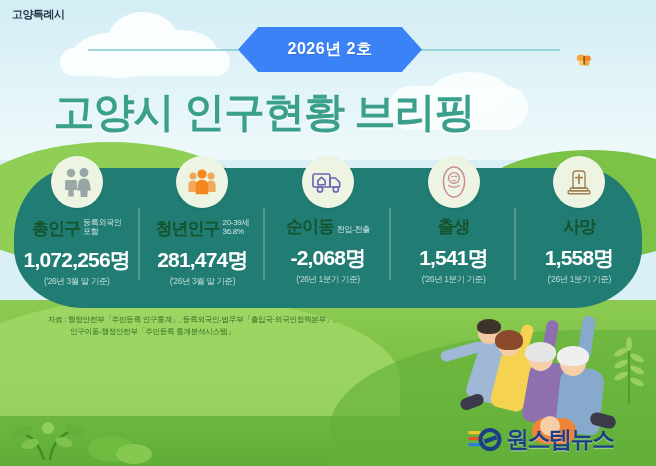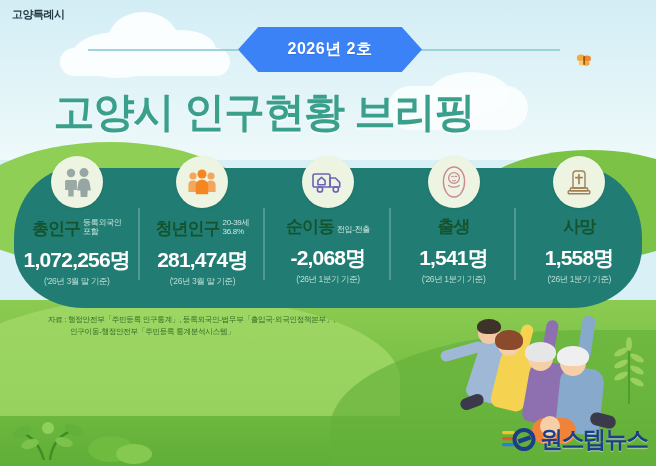--- a/index.html
+++ b/index.html
@@ -85,21 +85,21 @@
 
   
   .people{position:absolute;left:440px;top:322px;width:216px;height:120px;}
   .p-arm{position:absolute;border-radius:6px;}
   .p-body{position:absolute;border-radius:14px 14px 8px 8px;}
   .p-head{position:absolute;border-radius:50%;}
   .p-hair{position:absolute;border-radius:50% 50% 40% 40%;}
   .plant{position:absolute;}
 
   
-  .logo{position:absolute;left:502px;top:424px;display:flex;align-items:center;gap:4px;}
+  .logo{position:absolute;left:468px;top:424px;display:flex;align-items:center;gap:4px;}
   .logo-mark{width:34px;height:24px;position:relative;}
   .logo-text{font-size:23px;font-weight:bold;color:#1b3f86;letter-spacing:-1.5px;
     text-shadow:0 1px 1px rgba(255,255,255,.5);}
 
   .bush{position:absolute;border-radius:50%;}
 </style>
 </head>
 <body>
 
 <div id="page">

